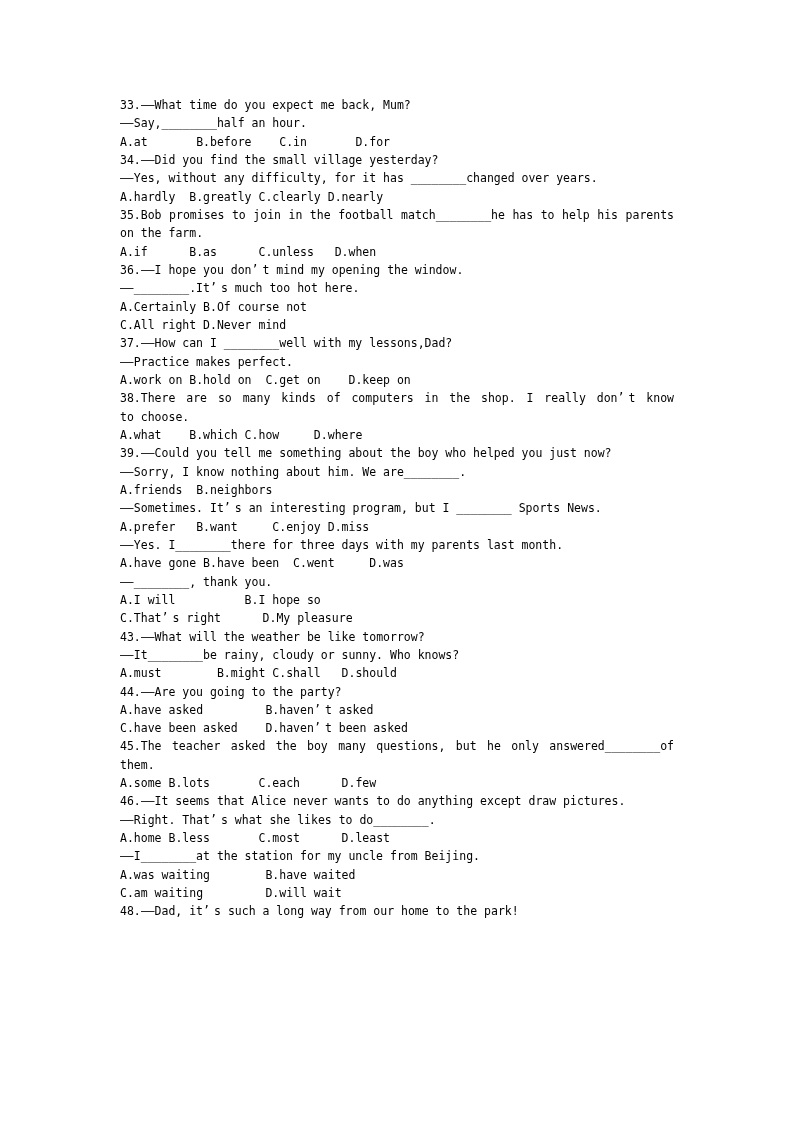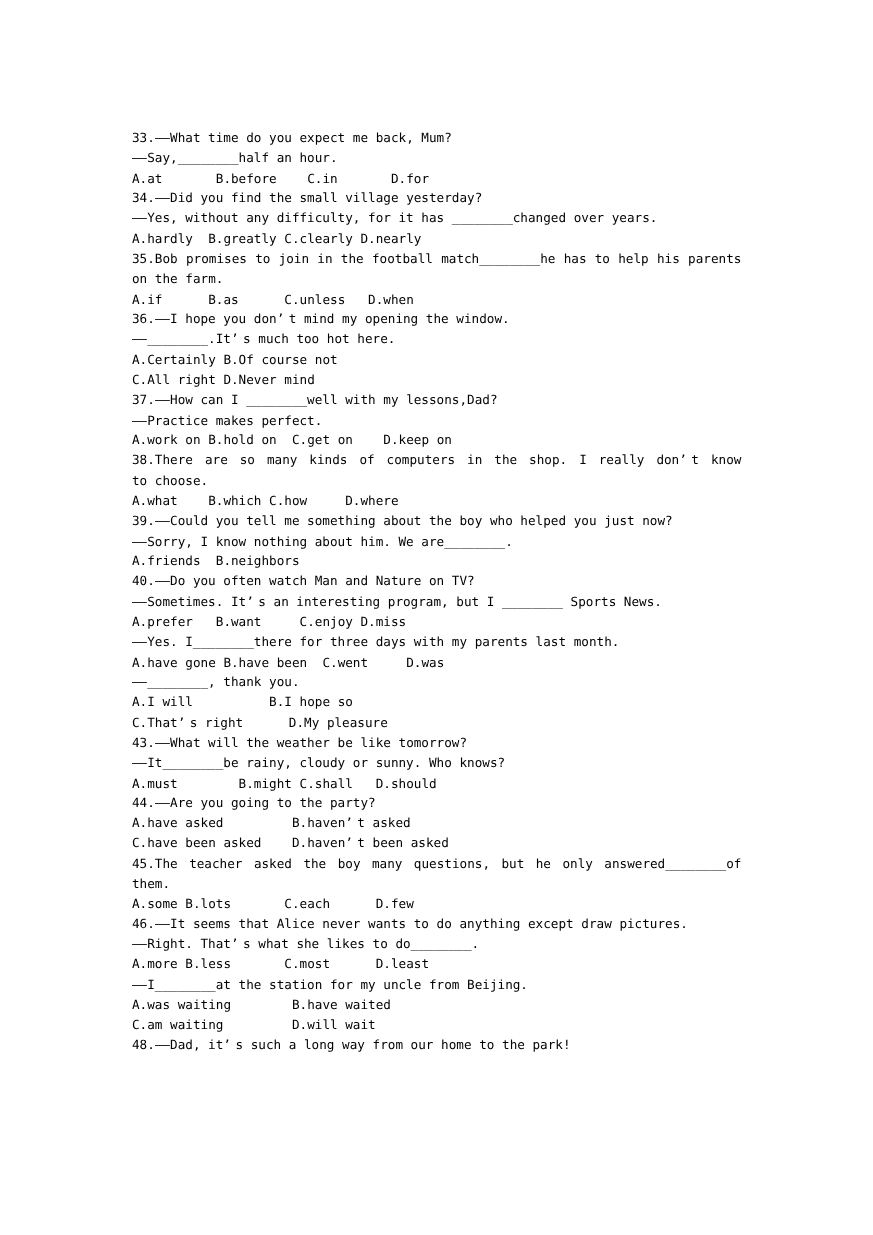--- a/index.html
+++ b/index.html
@@ -19,21 +19,20 @@
   }
   .text-block {
     position: absolute;
     left: 120px;
     top: 96px;
     width: 554px;
     font-size: 11.5px;
     line-height: 18.33px;
     color: #000000;
     font-family: "DejaVu Sans Mono", "Liberation Mono", monospace;
-    margin-top: 20px;
   }
   .line {
     white-space: pre;
     height: 18.33px;
   }
   .line.justify {
     white-space: normal;
     text-align: justify;
     text-align-last: justify;
   }
@@ -70,38 +69,37 @@
       <div class="line">C.All right D.Never mind</div>
       <div class="line">37.<span class="dash">—</span>How can I ________well with my lessons,Dad?</div>
       <div class="line"><span class="dash">—</span>Practice makes perfect.</div>
       <div class="line">A.work on B.hold on  C.get on    D.keep on</div>
       <div class="line justify">38.There are so many kinds of computers in the shop. I really don<span class="apos">’</span>t know</div>
       <div class="line">to choose.</div>
       <div class="line">A.what    B.which C.how     D.where</div>
       <div class="line">39.<span class="dash">—</span>Could you tell me something about the boy who helped you just now?</div>
       <div class="line"><span class="dash">—</span>Sorry, I know nothing about him. We are________.</div>
       <div class="line">A.friends  B.neighbors</div>
-      <div class="line">40.<span class="dash">—</span>Do you often watch Man and Nature on TV?</div>
       <div class="line"><span class="dash">—</span>Sometimes. It<span class="apos">’</span>s an interesting program, but I ________ Sports News.</div>
       <div class="line">A.prefer   B.want     C.enjoy D.miss</div>
       <div class="line"><span class="dash">—</span>Yes. I________there for three days with my parents last month.</div>
       <div class="line">A.have gone B.have been  C.went     D.was</div>
       <div class="line"><span class="dash">—</span>________, thank you.</div>
       <div class="line">A.I will          B.I hope so</div>
       <div class="line">C.That<span class="apos">’</span>s right      D.My pleasure</div>
       <div class="line">43.<span class="dash">—</span>What will the weather be like tomorrow?</div>
       <div class="line"><span class="dash">—</span>It________be rainy, cloudy or sunny. Who knows?</div>
       <div class="line">A.must        B.might C.shall   D.should</div>
       <div class="line">44.<span class="dash">—</span>Are you going to the party?</div>
       <div class="line">A.have asked         B.haven<span class="apos">’</span>t asked</div>
       <div class="line">C.have been asked    D.haven<span class="apos">’</span>t been asked</div>
       <div class="line justify">45.The teacher asked the boy many questions, but he only answered________of</div>
       <div class="line">them.</div>
       <div class="line">A.some B.lots       C.each      D.few</div>
       <div class="line">46.<span class="dash">—</span>It seems that Alice never wants to do anything except draw pictures.</div>
       <div class="line"><span class="dash">—</span>Right. That<span class="apos">’</span>s what she likes to do________.</div>
-      <div class="line">A.more B.less       C.most      D.least</div>
+      <div class="line">A.home B.less       C.most      D.least</div>
       <div class="line"><span class="dash">—</span>I________at the station for my uncle from Beijing.</div>
       <div class="line">A.was waiting        B.have waited</div>
       <div class="line">C.am waiting         D.will wait</div>
       <div class="line">48.<span class="dash">—</span>Dad, it<span class="apos">’</span>s such a long way from our home to the park!</div>
     </div>
 </div>
 
 </body></html>

